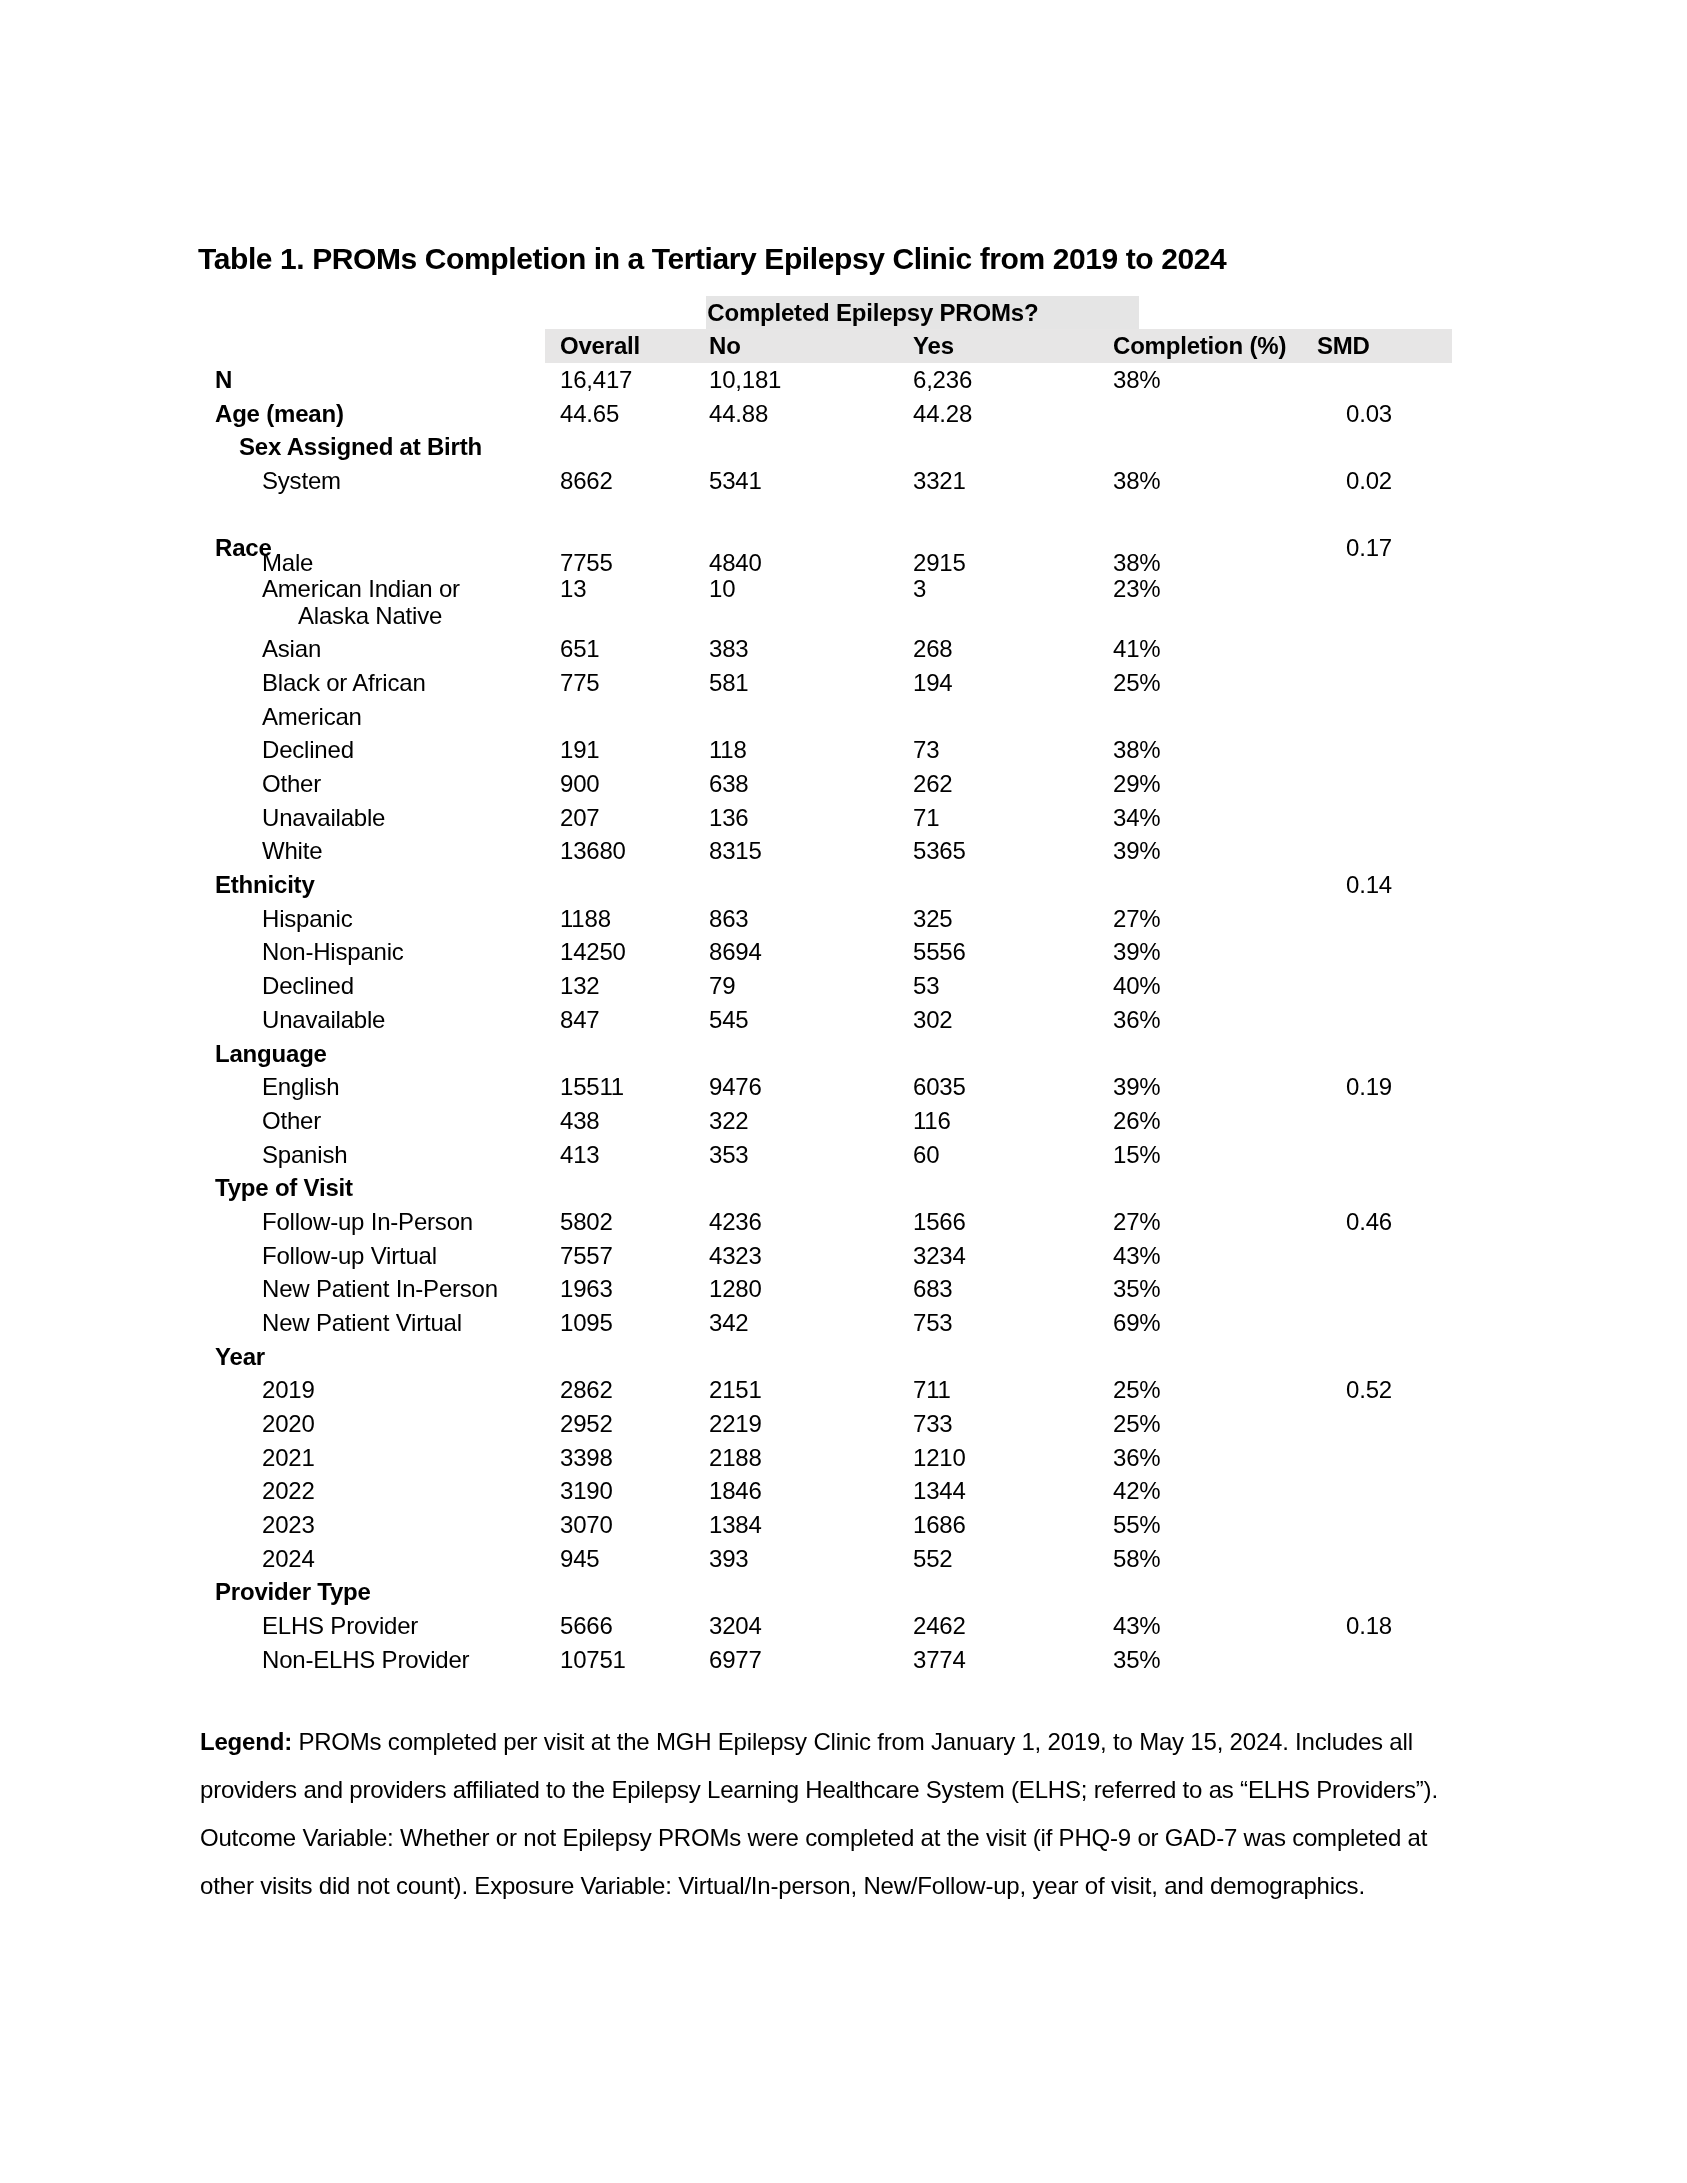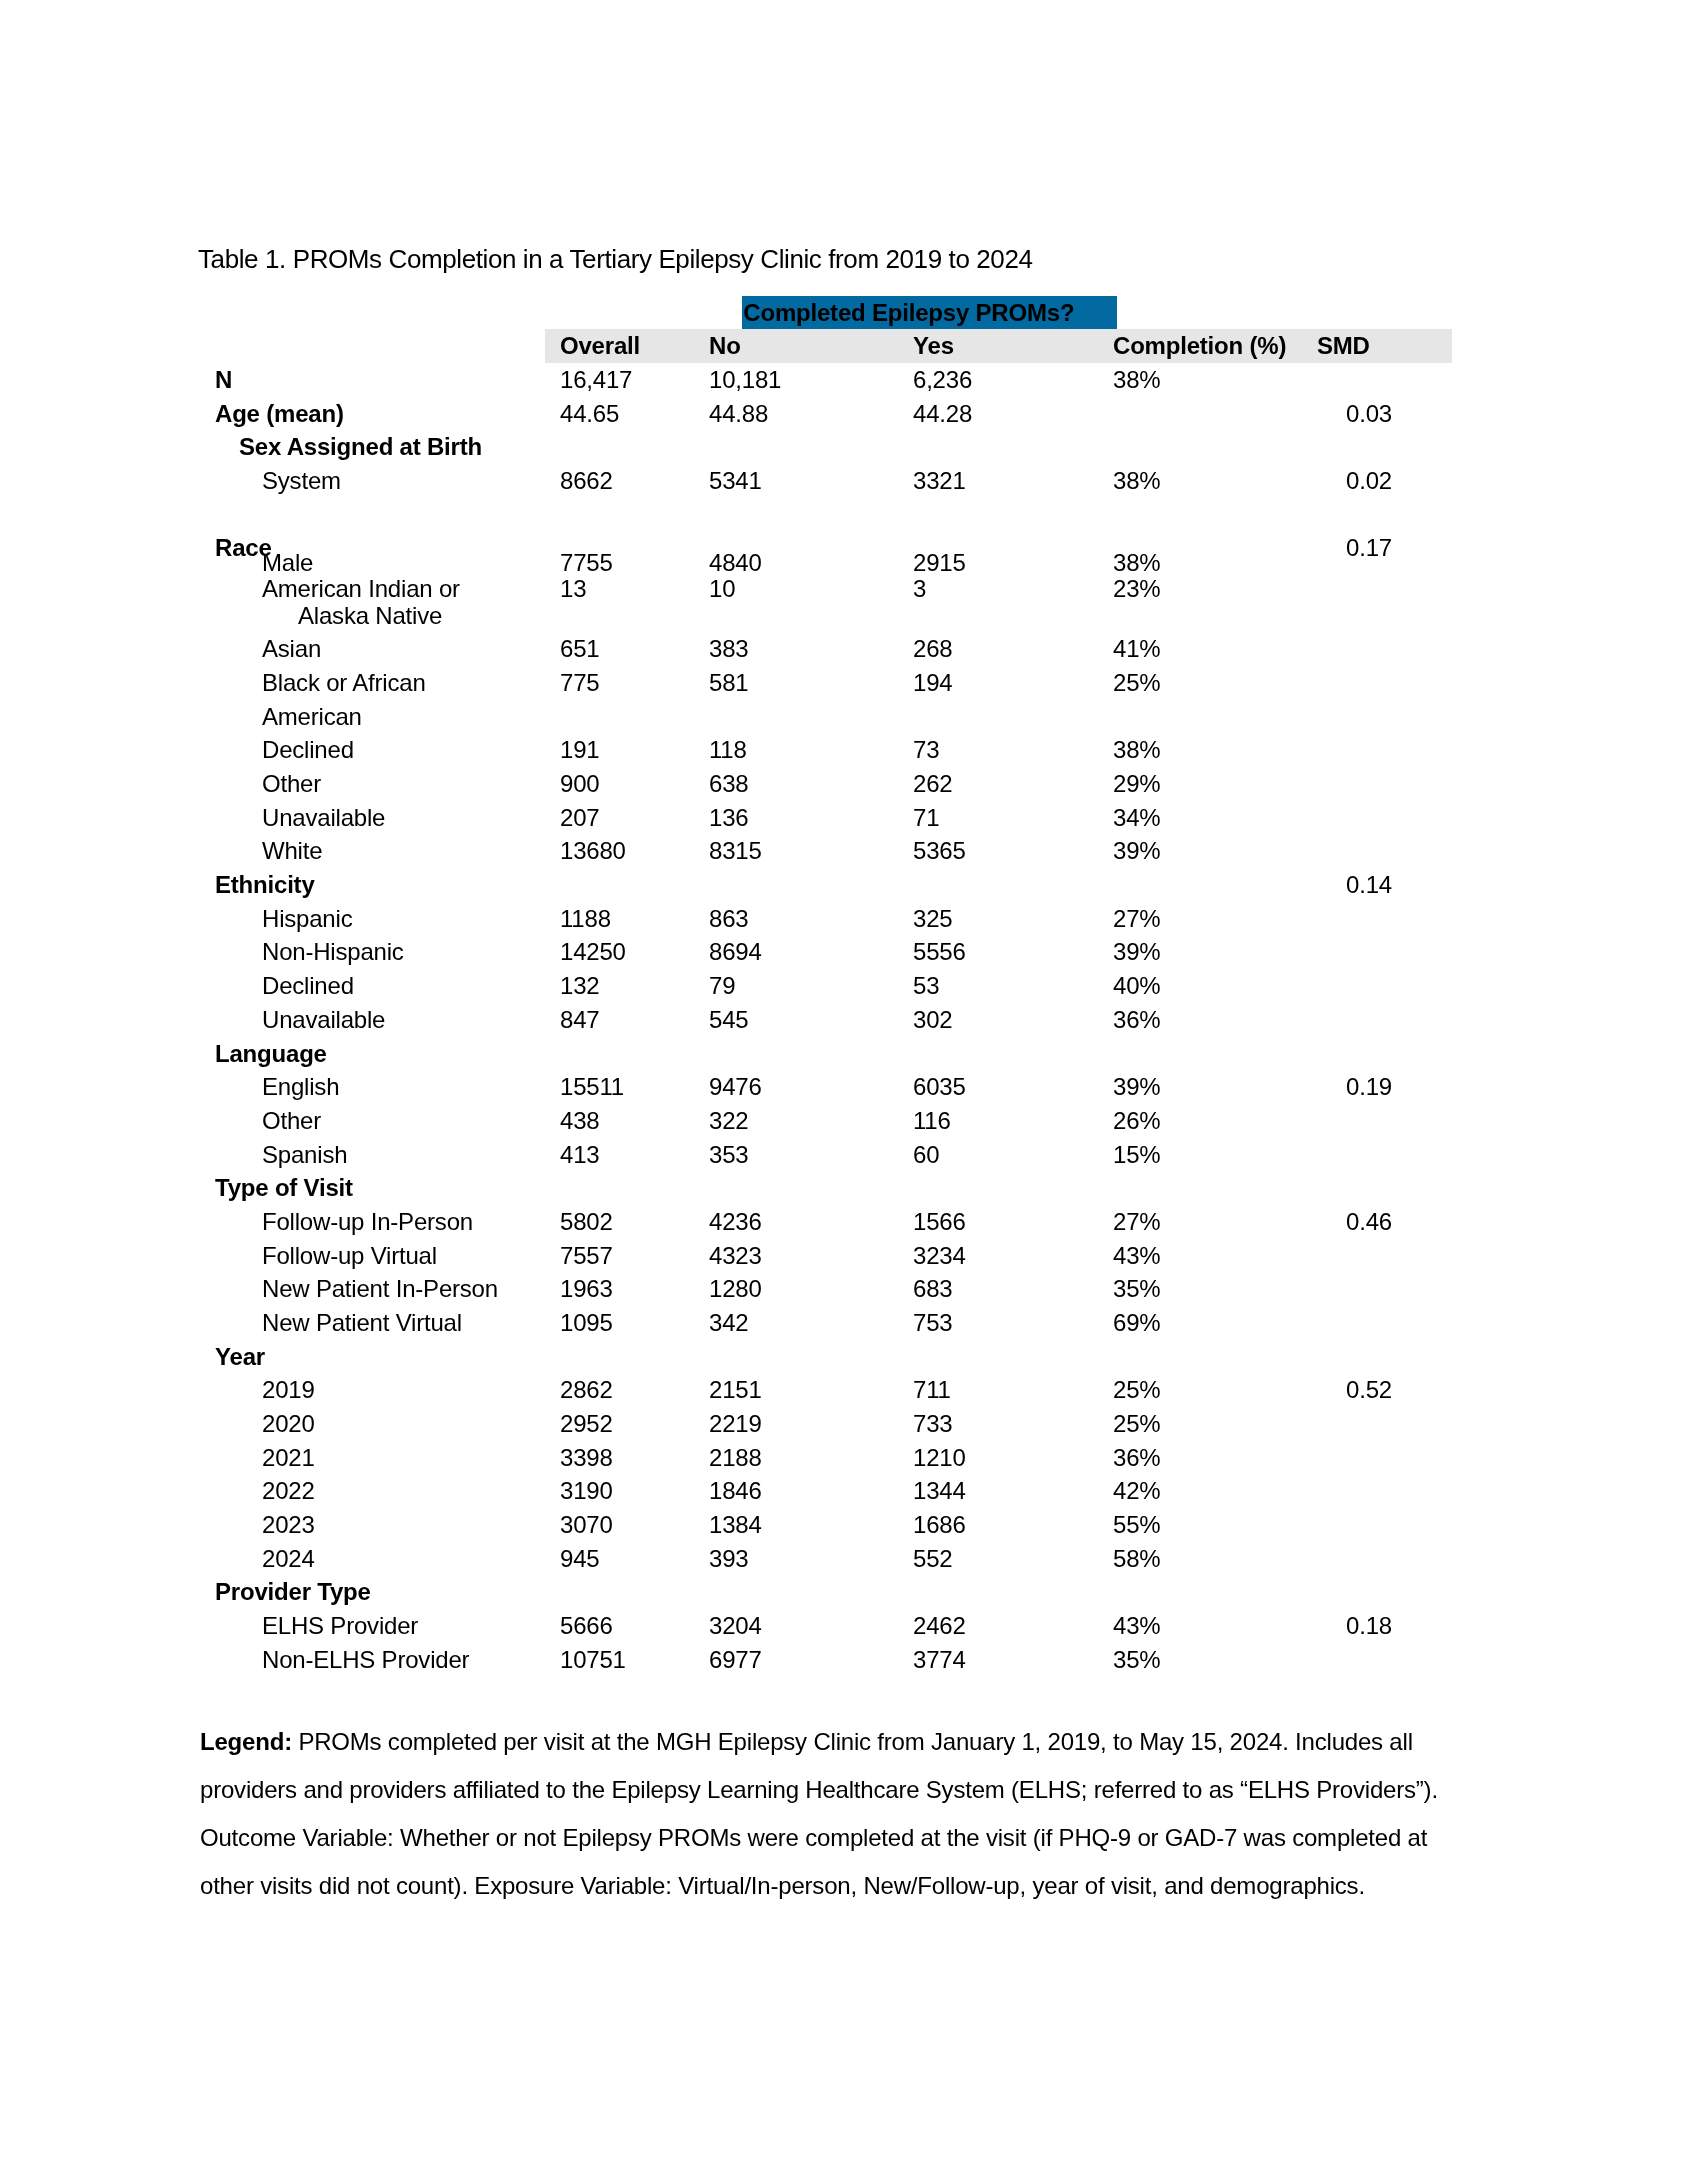--- a/index.html
+++ b/index.html
@@ -3,26 +3,26 @@
 <meta charset="utf-8">
 <style>
   html, body { margin: 0; padding: 0; background: #ffffff; }
   body {
     width: 1687px; height: 2183px; position: relative; overflow: hidden;
     font-family: "Liberation Sans", "DejaVu Sans", sans-serif;
     color: #000;
   }
   .title {
     position: absolute; left: 198px; top: 242px;
-    font-size: 26px; font-weight: normal; letter-spacing: -0.4px; white-space: nowrap;
+    font-size: 30px; font-weight: bold; letter-spacing: -0.4px; white-space: nowrap;
     line-height: 34px;
   }
   .band-top {
-    position: absolute; left: 742px; top: 296px; width: 375px; height: 34px;
-    background: #0369a1;
+    position: absolute; left: 706px; top: 296px; width: 433px; height: 34px;
+    background: #e5e5e5;
   }
   .band-sub {
     position: absolute; left: 545px; top: 329px; width: 907px; height: 34px;
     background: #e7e6e6;
   }
   .hdr {
     position: absolute; font-size: 24px; font-weight: bold; white-space: nowrap;
     line-height: 34px; letter-spacing: -0.2px;
   }
   #rows { position: absolute; left: 0; top: 363px; width: 1687px; }

